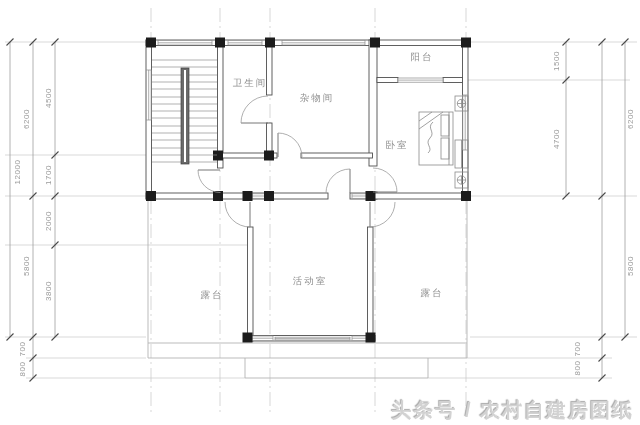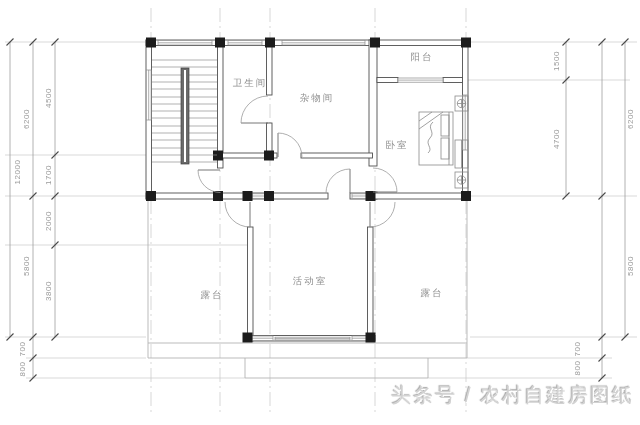--- a/index.html
+++ b/index.html
@@ -2,21 +2,21 @@
 <html><head>
 <meta charset="utf-8">
 <style>
   html,body{margin:0;padding:0;background:#ffffff;}
   .stage{position:relative;width:640px;height:425px;background:#ffffff;overflow:hidden;
          font-family:"Liberation Sans",sans-serif;}
   svg{position:absolute;left:0;top:0;}
   svg text{font-family:"Liberation Sans",sans-serif;}
   .dim-text{font-size:8px;fill:#9a9a9a;letter-spacing:.5px;}
   .room-label{font-size:9.5px;fill:#8f8f8f;letter-spacing:2px;}
-  .watermark{position:absolute;right:6px;bottom:16px;font-size:20px;font-weight:normal;
+  .watermark{position:absolute;right:6px;bottom:1px;font-size:20px;font-weight:bold;
              color:#d2d2d2;letter-spacing:2px;
              text-shadow:1px 1px 0 #ffffff,-1px -1px 1px #aaaaaa;}
 </style>
 </head>
 <body>
 
 <div class="stage">
 <svg width="640" height="425" viewBox="0 0 640 425">
 
   <g stroke="#c6c6c6" stroke-width="0.7" fill="none" stroke-dasharray="14 4 2 4">

